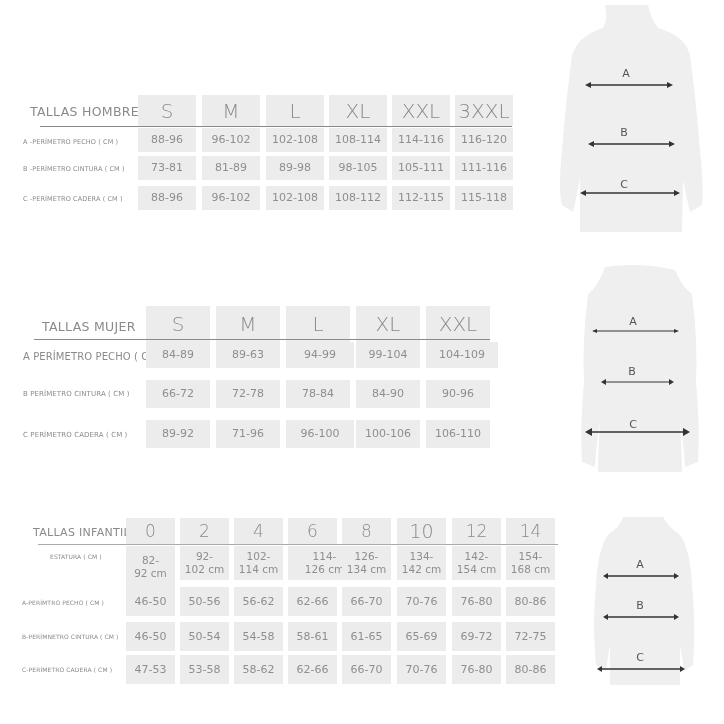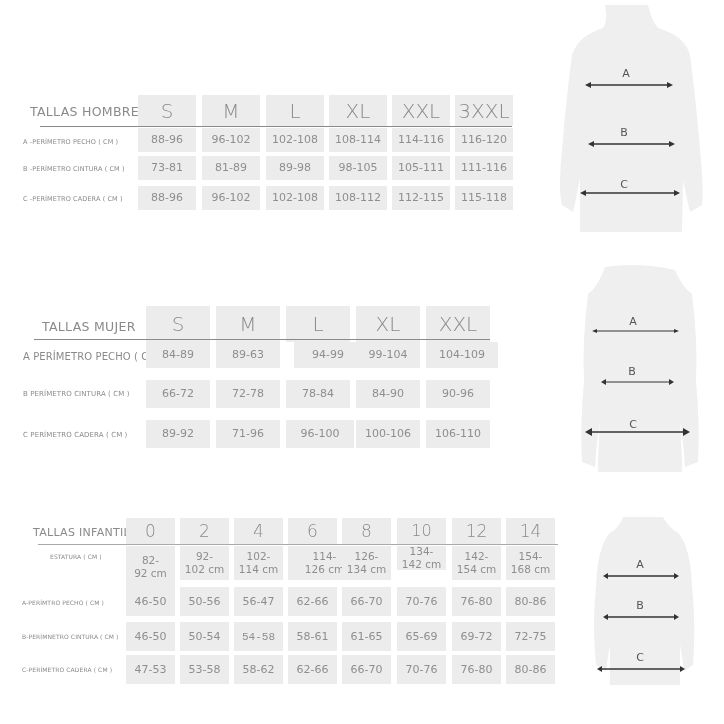--- a/index.html
+++ b/index.html
@@ -75,21 +75,21 @@
   <div class="cell hdr" style="left:146px;top:306px;width:64px;height:36px;">S</div>
   <div class="cell hdr" style="left:216px;top:306px;width:64px;height:36px;">M</div>
   <div class="cell hdr" style="left:286px;top:306px;width:64px;height:36px;">L</div>
   <div class="cell hdr" style="left:356px;top:306px;width:64px;height:36px;">XL</div>
   <div class="cell hdr" style="left:426px;top:306px;width:64px;height:36px;">XXL</div>
   <div class="rule" style="left:34px;top:339px;width:456px;"></div>
 
   <div class="rowlabel" style="left:23px;top:351px;font-size:10px;">A PERÍMETRO PECHO ( CM )</div>
   <div class="cell" style="left:146px;top:342px;width:64px;height:26px;">84-89</div>
   <div class="cell" style="left:216px;top:342px;width:64px;height:26px;">89-63</div>
-  <div class="cell" style="left:286px;top:342px;width:68px;height:26px;margin-left:8px;">94-99</div>
+  <div class="cell" style="left:286px;top:342px;width:68px;height:26px;">94-99</div>
   <div class="cell" style="left:356px;top:342px;width:64px;height:26px;">99-104</div>
   <div class="cell" style="left:426px;top:342px;width:72px;height:26px;">104-109</div>
 
   <div class="rowlabel" style="left:23px;top:390px;font-size:7px;">B PERÍMETRO CINTURA ( CM )</div>
   <div class="cell" style="left:146px;top:380px;width:64px;height:28px;">66-72</div>
   <div class="cell" style="left:216px;top:380px;width:64px;height:28px;">72-78</div>
   <div class="cell" style="left:286px;top:380px;width:64px;height:28px;">78-84</div>
   <div class="cell" style="left:356px;top:380px;width:64px;height:28px;">84-90</div>
   <div class="cell" style="left:426px;top:380px;width:64px;height:28px;">90-96</div>
 
@@ -118,57 +118,57 @@
 </section>
 
 <section>
   <div class="title" style="left:33px;top:526px;font-size:11px;">TALLAS  INFANTIL</div>
 
   <div class="cell hdr" style="left:126px;top:518px;width:49px;height:26px;font-size:17px;">0</div>
   <div class="cell hdr" style="left:180px;top:518px;width:49px;height:26px;font-size:17px;">2</div>
   <div class="cell hdr" style="left:234px;top:518px;width:49px;height:26px;font-size:17px;">4</div>
   <div class="cell hdr" style="left:288px;top:518px;width:49px;height:26px;font-size:17px;">6</div>
   <div class="cell hdr" style="left:342px;top:518px;width:49px;height:26px;font-size:17px;">8</div>
-  <div class="cell hdr" style="left:397px;top:518px;width:49px;height:26px;font-size:16px;">10</div>
+  <div class="cell hdr" style="left:397px;top:518px;width:49px;height:26px;font-size:19px;">10</div>
   <div class="cell hdr" style="left:452px;top:518px;width:49px;height:26px;font-size:17px;">12</div>
   <div class="cell hdr" style="left:506px;top:518px;width:49px;height:26px;font-size:17px;">14</div>
   <div class="rule" style="left:38px;top:544px;width:520px;background:#aaa;"></div>
 
   <div class="rowlabel" style="left:50px;top:553px;font-size:6px;">ESTATURA ( CM )</div>
   <div class="cell ml" style="left:126px;top:546px;width:49px;height:41px;text-align:center;">82-
 92 cm</div>
   <div class="cell ml" style="left:180px;top:546px;width:49px;height:34px;">92-
 102 cm</div>
   <div class="cell ml" style="left:234px;top:546px;width:49px;height:34px;">102-
 114 cm</div>
   <div class="cell ml" style="left:288px;top:546px;width:49px;height:34px;padding-left:12px;">114-
 126 cm</div>
   <div class="cell ml" style="left:342px;top:546px;width:49px;height:34px;">126-
 134 cm</div>
-  <div class="cell ml" style="left:397px;top:546px;width:49px;height:24px;">134-
+  <div class="cell ml" style="left:397px;top:546px;width:49px;height:34px;">134-
 142 cm</div>
   <div class="cell ml" style="left:452px;top:546px;width:49px;height:34px;">142-
 154 cm</div>
   <div class="cell ml" style="left:506px;top:546px;width:49px;height:34px;">154-
 168 cm</div>
 
   <div class="rowlabel" style="left:22px;top:599px;font-size:6px;">A-PERÍMTRO PECHO ( CM )</div>
   <div class="cell" style="left:126px;top:587px;width:49px;height:29px;">46-50</div>
   <div class="cell" style="left:180px;top:587px;width:49px;height:29px;">50-56</div>
-  <div class="cell" style="left:234px;top:587px;width:49px;height:29px;">56-47</div>
+  <div class="cell" style="left:234px;top:587px;width:49px;height:29px;">56-62</div>
   <div class="cell" style="left:288px;top:587px;width:49px;height:29px;">62-66</div>
   <div class="cell" style="left:342px;top:587px;width:49px;height:29px;">66-70</div>
   <div class="cell" style="left:397px;top:587px;width:49px;height:29px;">70-76</div>
   <div class="cell" style="left:452px;top:587px;width:49px;height:29px;">76-80</div>
   <div class="cell" style="left:506px;top:587px;width:49px;height:29px;">80-86</div>
 
   <div class="rowlabel" style="left:22px;top:633px;font-size:6px;">B-PERÍMNETRO CINTURA ( CM )</div>
   <div class="cell" style="left:126px;top:622px;width:49px;height:29px;">46-50</div>
   <div class="cell" style="left:180px;top:622px;width:49px;height:29px;">50-54</div>
-  <div class="cell" style="left:234px;top:622px;width:49px;height:29px;font-family:Liberation Mono, monospace;">54-58</div>
+  <div class="cell" style="left:234px;top:622px;width:49px;height:29px;">54-58</div>
   <div class="cell" style="left:288px;top:622px;width:49px;height:29px;">58-61</div>
   <div class="cell" style="left:342px;top:622px;width:49px;height:29px;">61-65</div>
   <div class="cell" style="left:397px;top:622px;width:49px;height:29px;">65-69</div>
   <div class="cell" style="left:452px;top:622px;width:49px;height:29px;">69-72</div>
   <div class="cell" style="left:506px;top:622px;width:49px;height:29px;">72-75</div>
 
   <div class="rowlabel" style="left:22px;top:666px;font-size:6px;">C-PERÍMETRO CADERA ( CM )</div>
   <div class="cell" style="left:126px;top:655px;width:49px;height:29px;">47-53</div>
   <div class="cell" style="left:180px;top:655px;width:49px;height:29px;">53-58</div>
   <div class="cell" style="left:234px;top:655px;width:49px;height:29px;">58-62</div>

